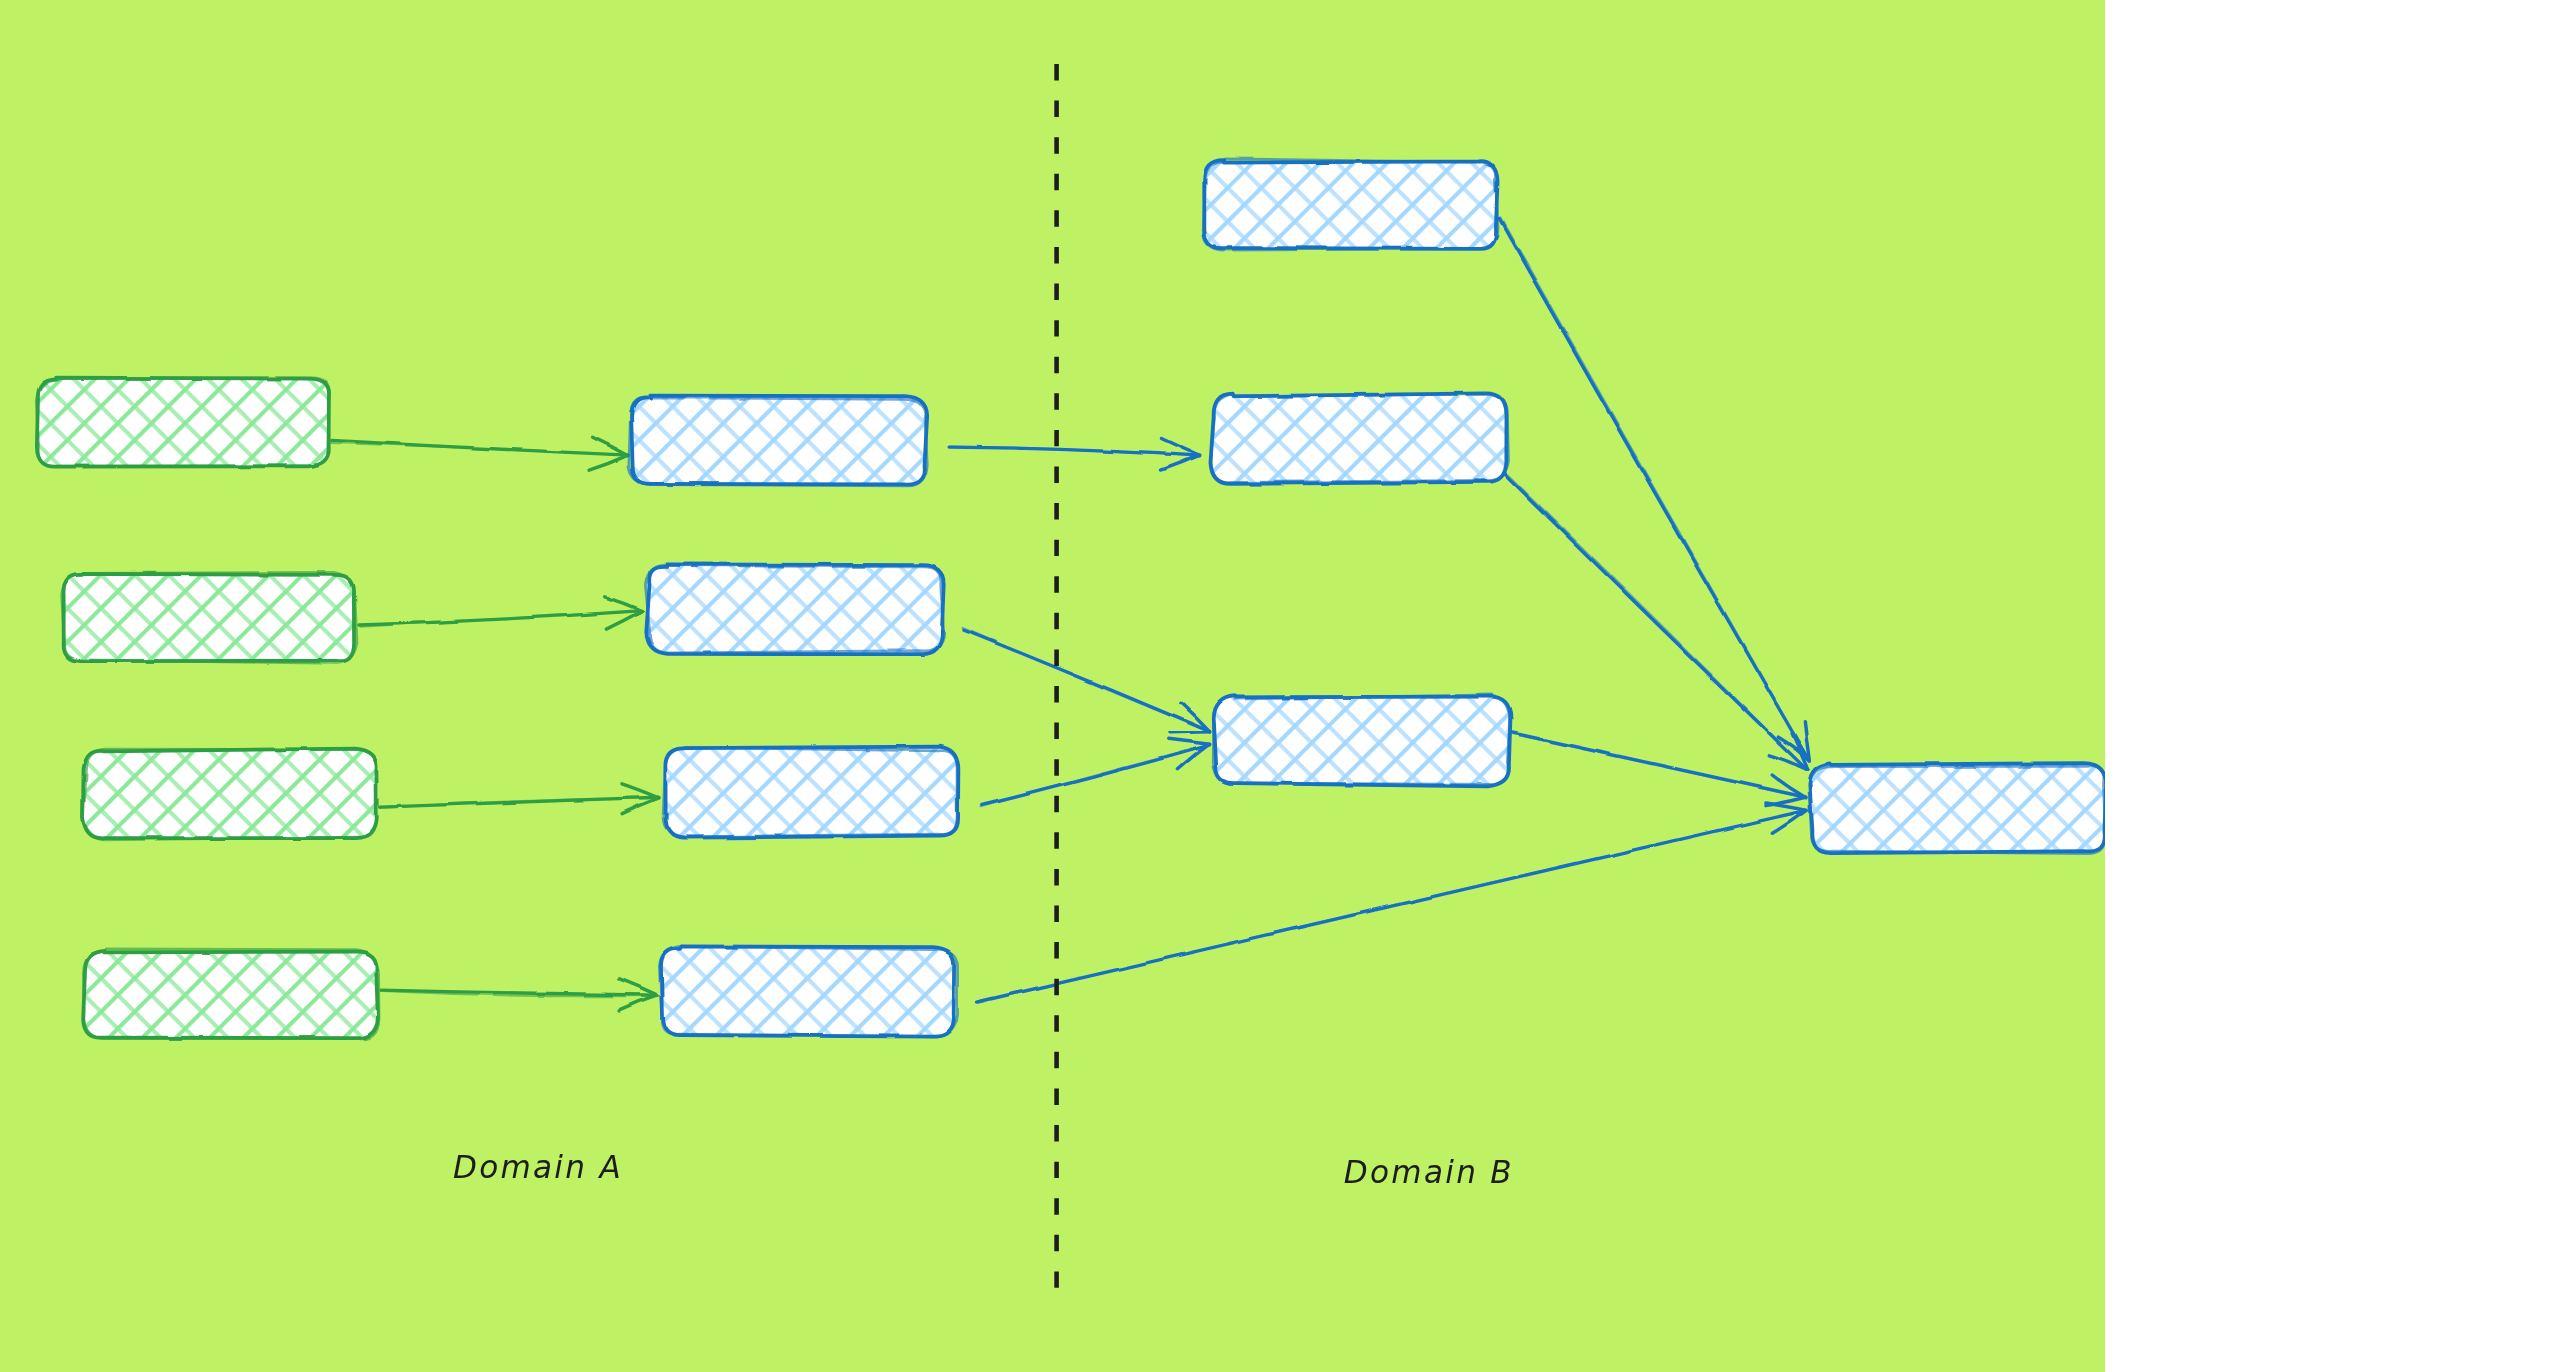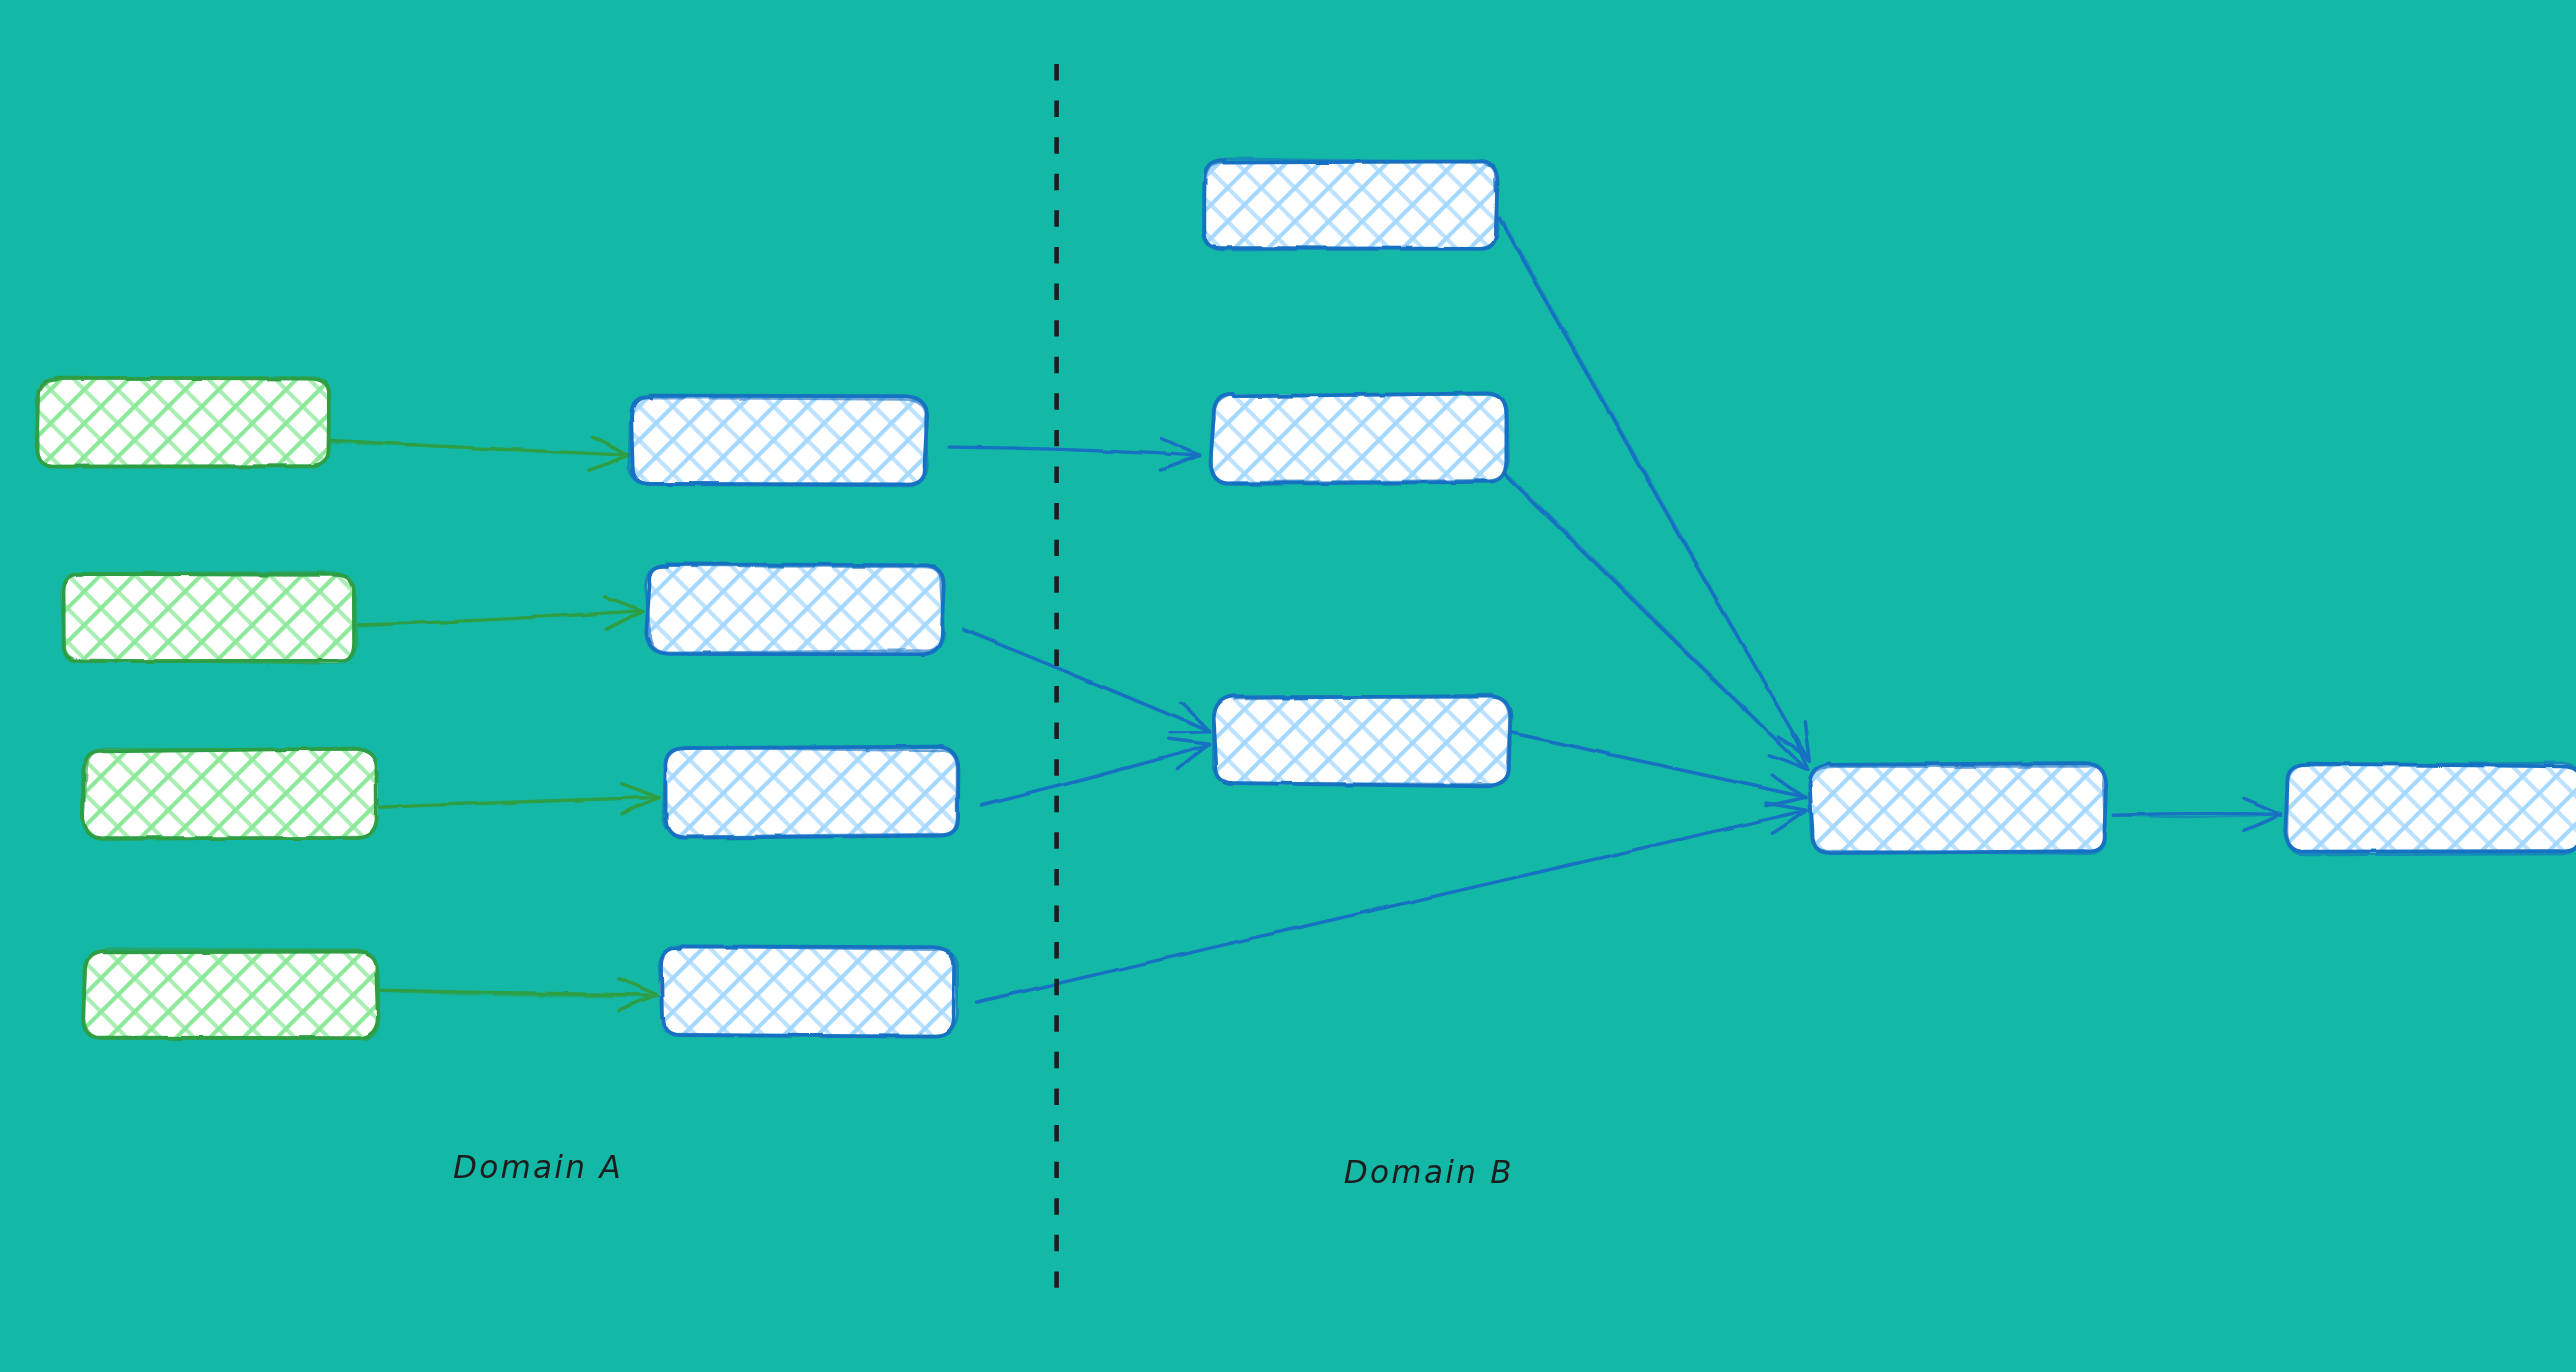--- a/index.html
+++ b/index.html
@@ -6,23 +6,23 @@
   html, body {
     margin: 0;
     padding: 0;
     background: #ffffff;
   }
   body {
     font-family: "DejaVu Sans", sans-serif;
   }
   #canvas-root {
     position: relative;
-    width: 2576px;
+    width: 2105px;
     height: 1372px;
-    background: #14b8a6;
+    background: #bef264;
     overflow: hidden;
   }
   #diagram-svg {
     position: absolute;
     top: 0;
     left: 0;
     width: 2576px;
     height: 1372px;
     display: block;
   }

